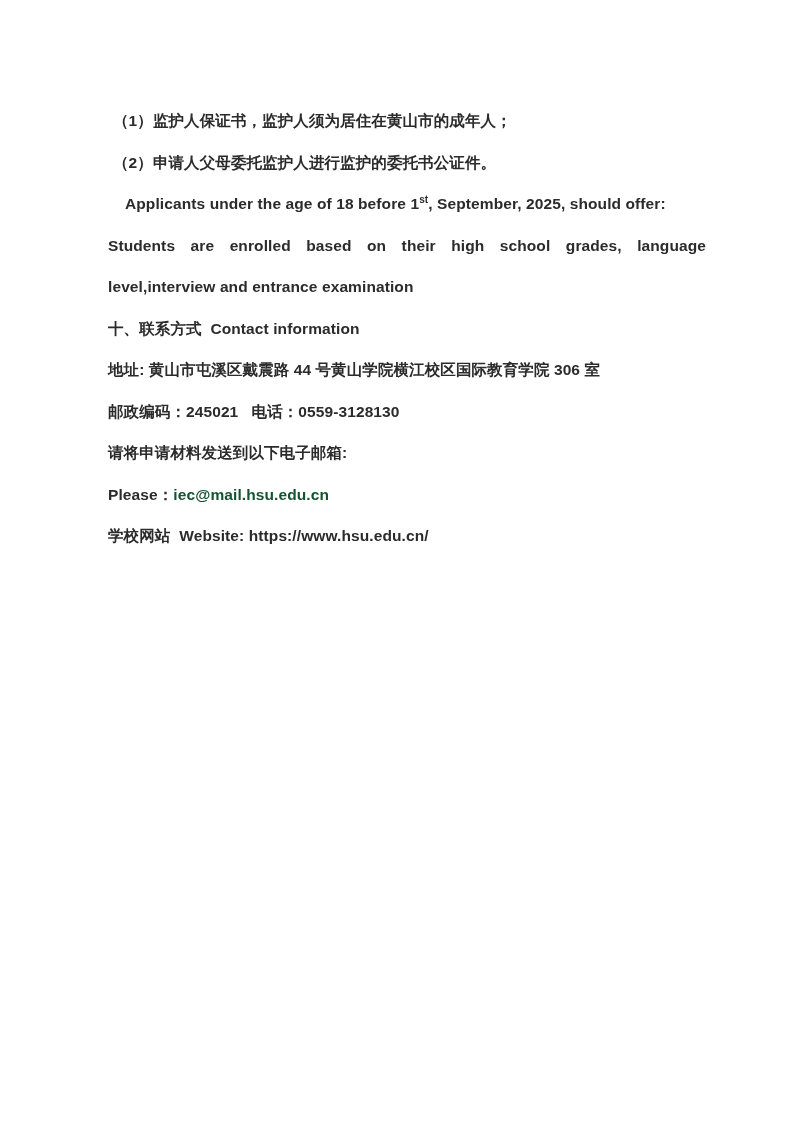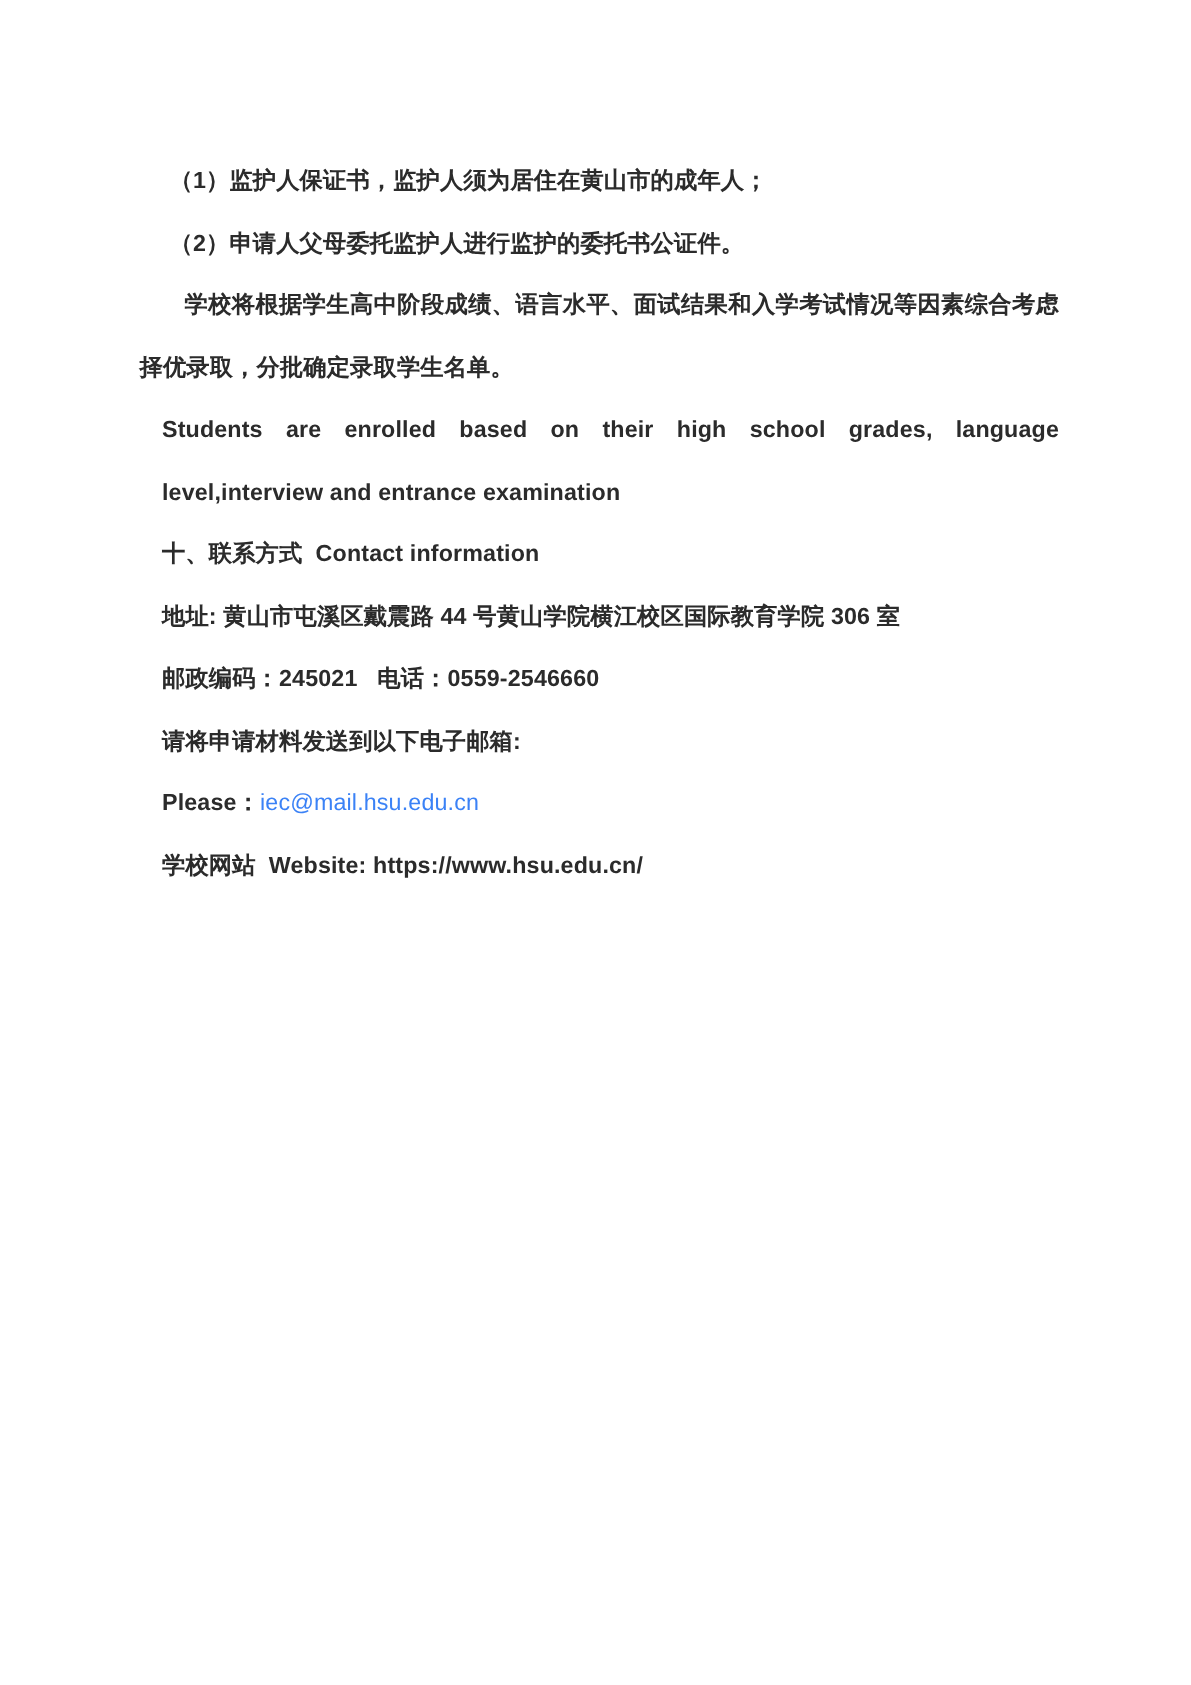--- a/index.html
+++ b/index.html
@@ -66,48 +66,48 @@
   .ind-cn     { text-indent: 30px; }    
 
   .sup {
     font-size: 10px;
     vertical-align: super;
     line-height: 0;
     font-weight: bold;
   }
 
   .email-link {
-    color: #3b82f6;
-    font-weight: normal;
+    color: #14532d;
+    font-weight: bold;
     text-decoration: none;
   }
 </style>
 </head>
 <body>
 
 <div id="page">
   <div id="content">
 
     <div class="line ind-num">（1）监护人保证书，监护人须为居住在黄山市的成年人；</div>
 
     <div class="line ind-num">（2）申请人父母委托监护人进行监护的委托书公证件。</div>
 
+    <p class="para ind-first last-left"><span>Applicants under the age of 18 before 1</span><span class="sup">st</span><span>, September, 2025, should offer:</span></p>
 
 
 
 
-    <p class="para ind-cn last-left">学校将根据学生高中阶段成绩、语言水平、面试结果和入学考试情况等因素综合考虑择优录取，分批确定录取学生名单。</p>
 
     <p class="para ind-head last-left">Students are enrolled based on their high school grades, language level,interview and entrance examination</p>
 
     <div class="line ind-head">十、联系方式  Contact information</div>
 
     <div class="line ind-body">地址: 黄山市屯溪区戴震路 44 号黄山学院横江校区国际教育学院 306 室</div>
 
-    <div class="line ind-body">邮政编码：245021   电话：0559-2546660</div>
+    <div class="line ind-body">邮政编码：245021   电话：0559-3128130</div>
 
     <div class="line ind-body">请将申请材料发送到以下电子邮箱:</div>
 
 
     <div class="line ind-body"><span>Please：</span><span class="email-link">iec@mail.hsu.edu.cn</span></div>
 
     <div class="line ind-body">学校网站  Website: https://www.hsu.edu.cn/</div>
 
   </div>
 </div>

